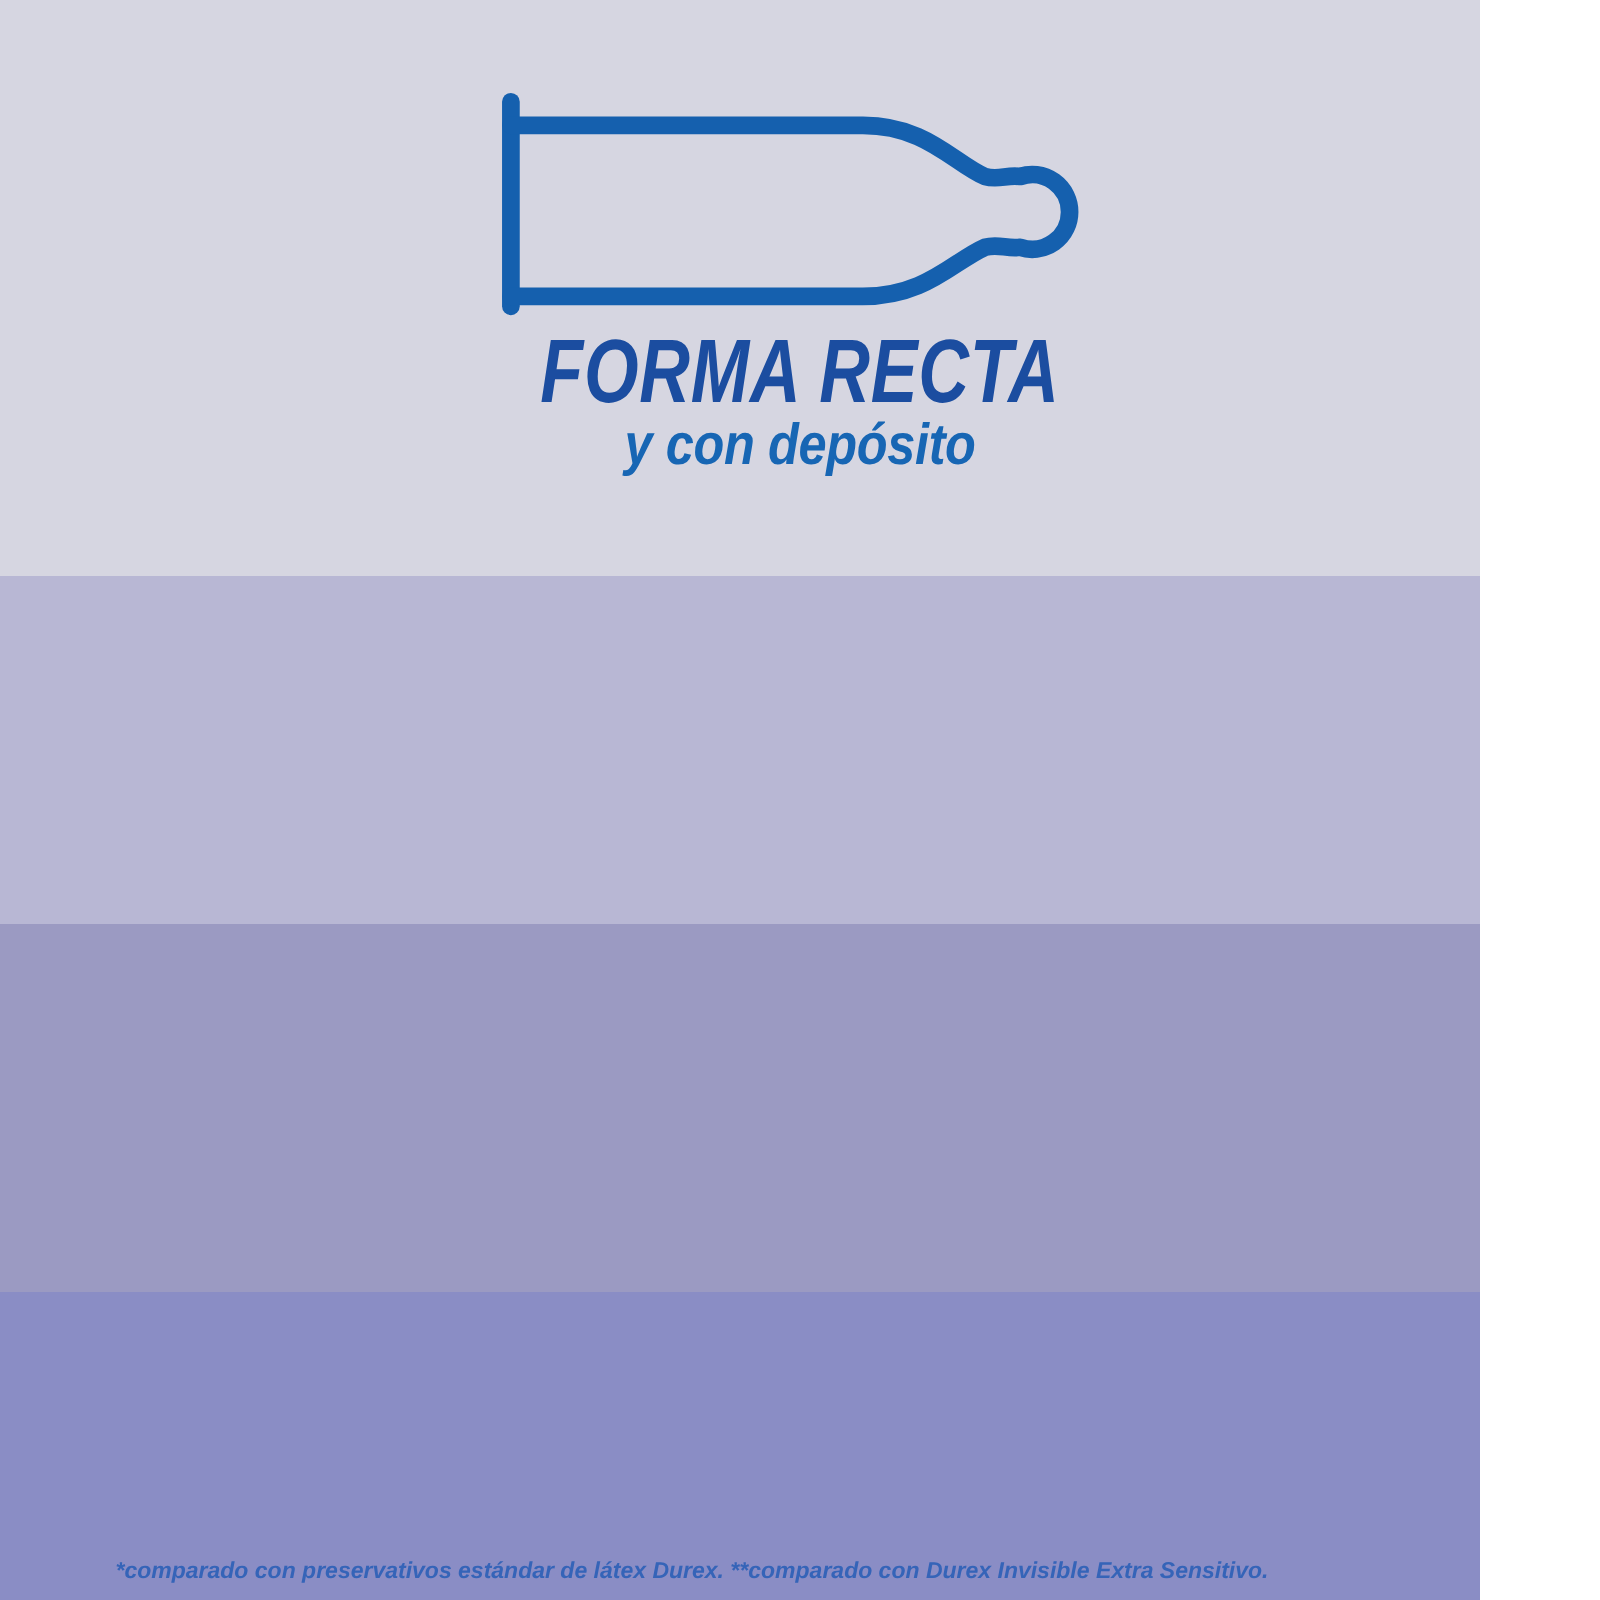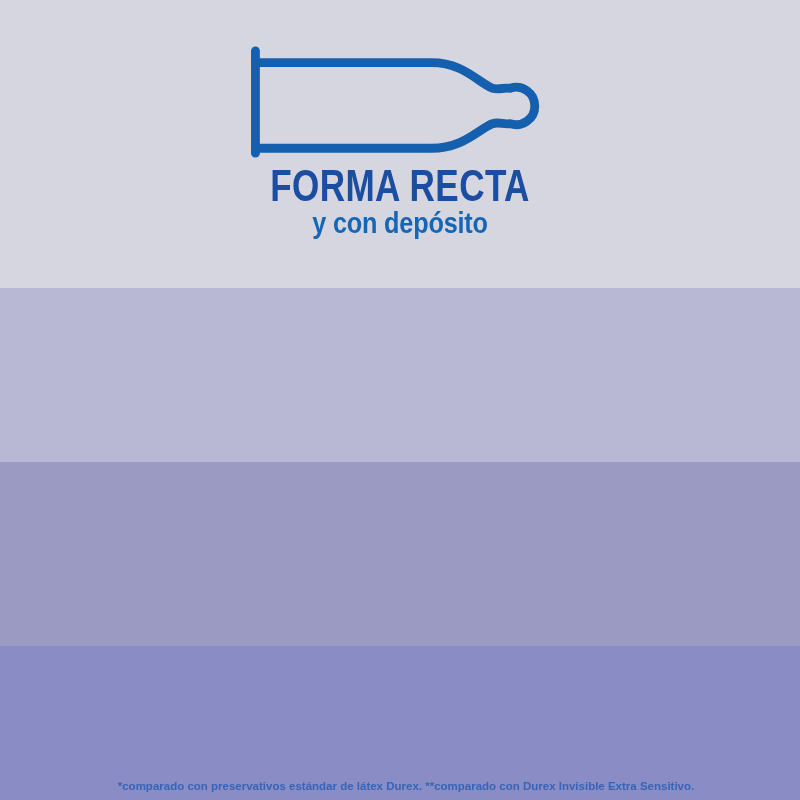--- a/index.html
+++ b/index.html
@@ -1,21 +1,22 @@
 <!DOCTYPE html>
 <html style="--band1-bg: #D6D6E1; --band2-bg: #B8B7D4; --band3-bg: #9B9AC2; --band4-bg: #8A8DC5; --heading-blue: #1B4DA0; --body-blue: #1766B4; --icon-blue: #1560AE; --icon-light-blue: #A7BEDD; --bar-medium-blue: #6D92CB; --bar-light-blue: #93ABD9; --footnote-blue: #3564B8;"><head>
 <meta charset="utf-8">
 <style>
   html,body{margin:0;padding:0;}
   #stage{
     position:relative;
-    width:800px;height:800px;
+    width:740px;height:800px;
     overflow:hidden;
     font-family:"Liberation Sans", sans-serif;
     background:var(--band1-bg);
+    font-style:italic;
   }
   .band{position:absolute;left:0;width:800px;}
   #band-forma     {top:0;   height:288px;background:var(--band1-bg);}
   #band-perimetro {top:288px;height:174px;background:var(--band2-bg);}
   #band-lubricante{top:462px;height:184px;background:var(--band3-bg);}
   #band-grosor    {top:646px;height:154px;background:var(--band4-bg);}
 
   .abs{position:absolute;}
   .title{
     color:var(--heading-blue);

